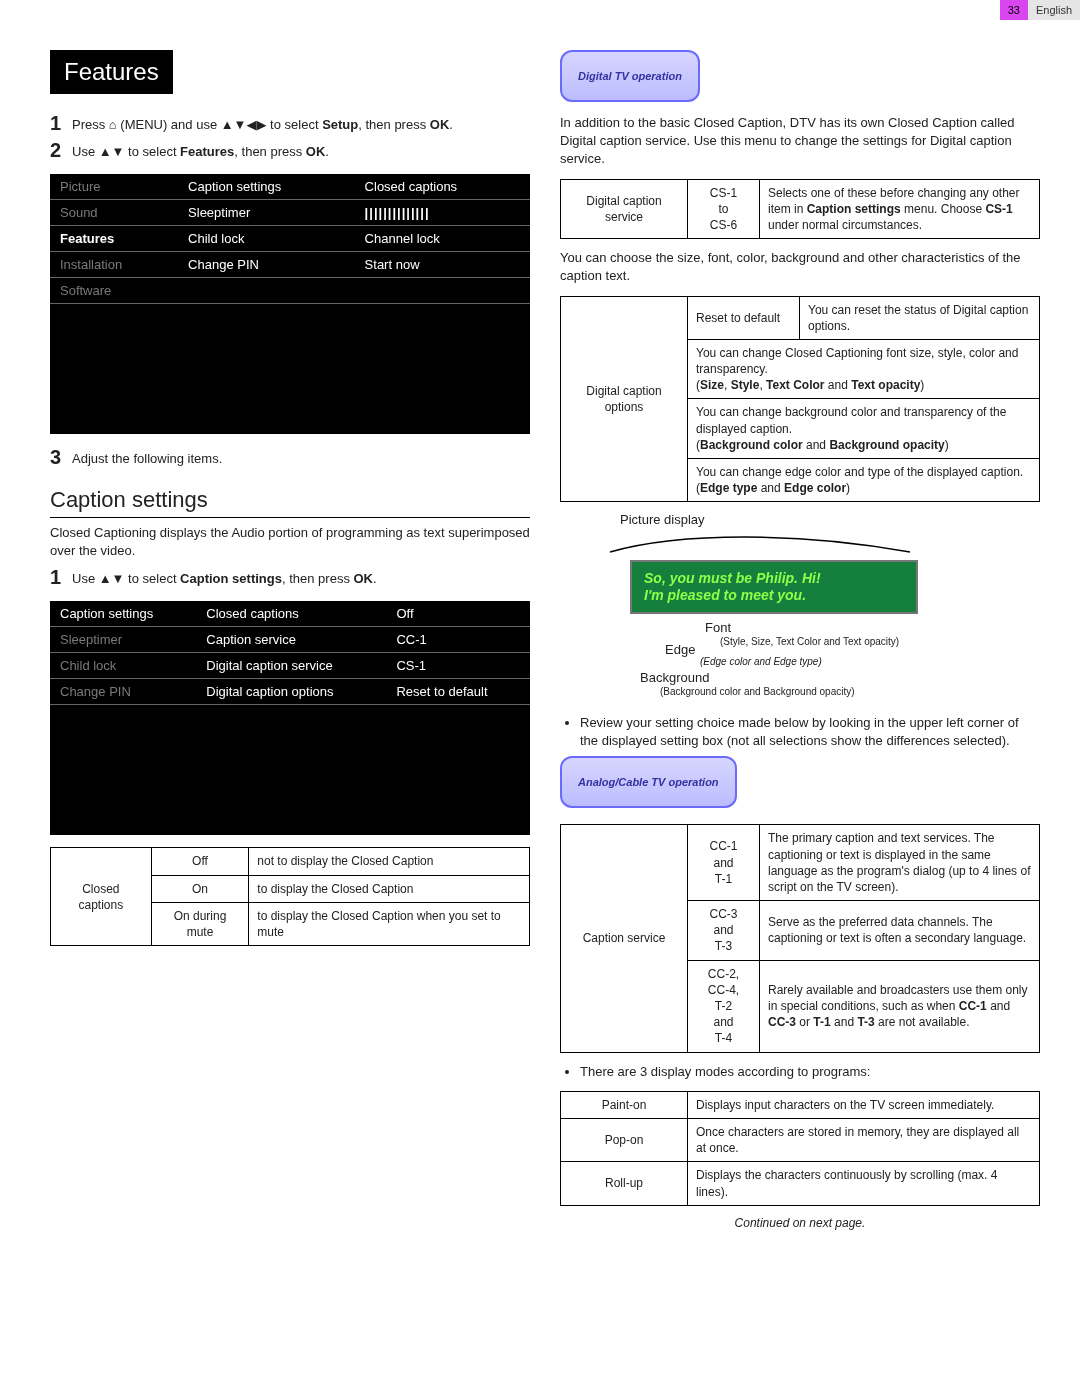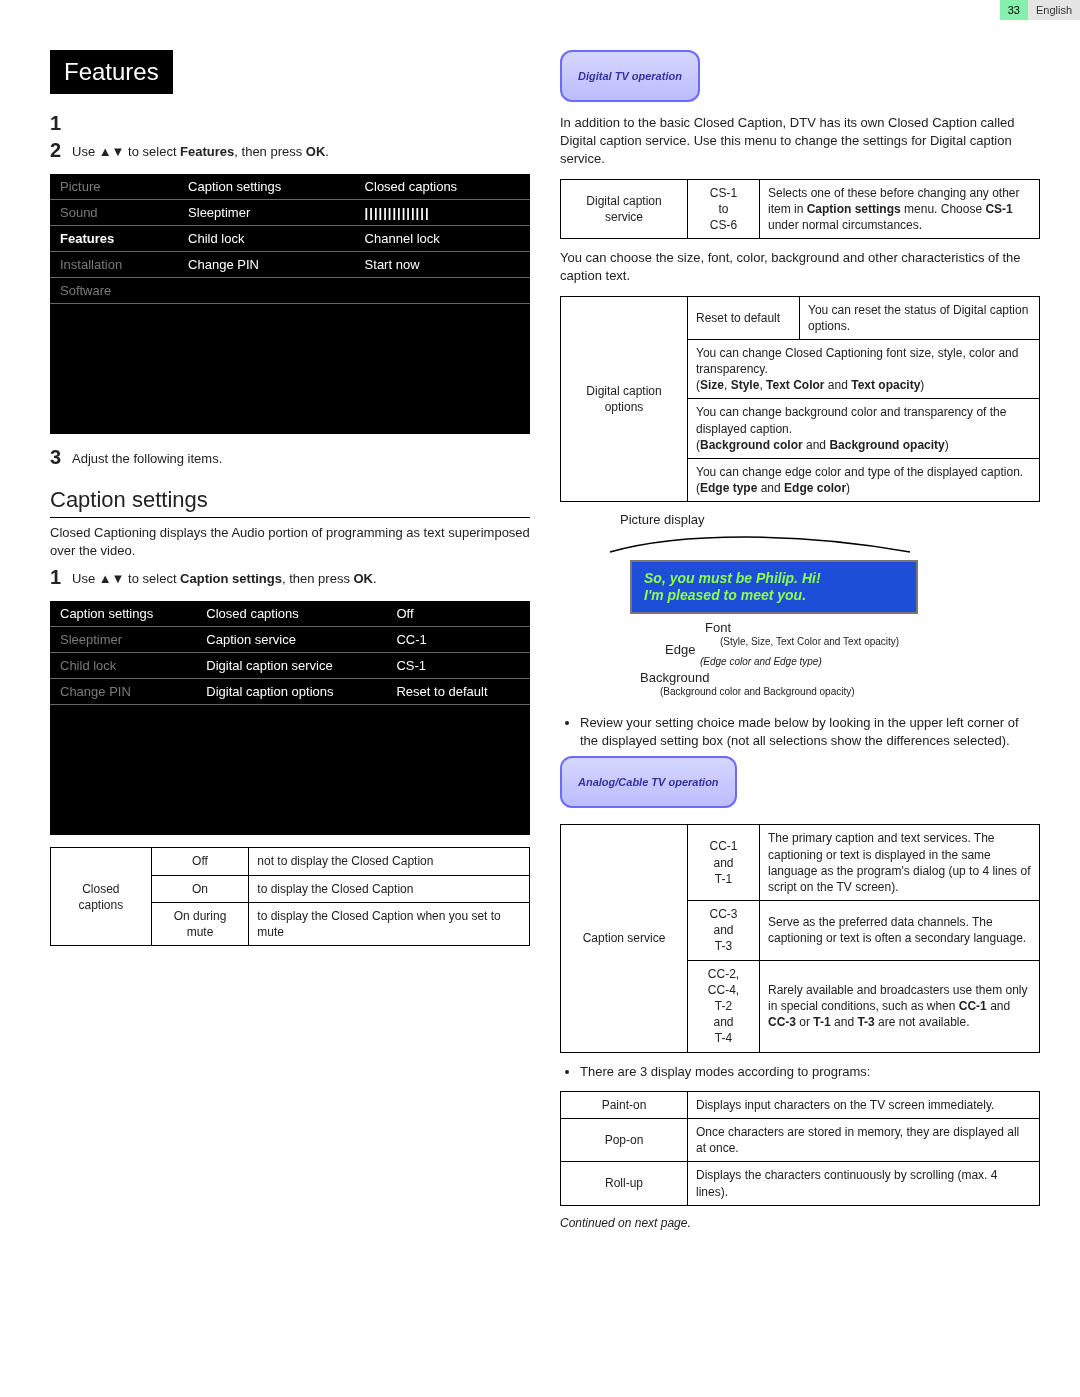--- a/index.html
+++ b/index.html
@@ -20,21 +20,21 @@
   .col {
     flex: 1;
   }
   .page-num-box {
     position: absolute;
     right: 0;
     top: 0;
     display: flex;
   }
   .page-num {
-    background: #86efac;
+    background: #d946ef;
     color: #000;
     padding: 4px 8px;
     font-size: 11px;
   }
   .lang-tab {
     background: #e5e5e5;
     color: #333;
     font-size: 11px;
     padding: 4px 8px;
     display: flex;
@@ -127,21 +127,21 @@
     font-size: 11px;
     padding: 18px 16px;
     font-style: italic;
     margin-bottom: 6px;
   }
 
   .picture-display {
     margin: 10px 0 10px 40px;
   }
   .caption-box {
-    background: #1d4ed8;
+    background: #15803d;
     border: 2px solid #777;
     width: 260px;
     padding: 8px 12px;
     color: #8eff4a;
     font-weight: bold;
     font-style: italic;
     font-size: 14px;
     line-height: 1.2;
     position: relative;
   }
@@ -150,21 +150,21 @@
 
   .connector-wrap {
     position: relative;
     width: 320px;
   }
 
   ul.bullets { margin: 6px 0 6px 20px; padding: 0; }
   ul.bullets li { margin-bottom: 4px; font-size: 13px; line-height: 1.4; }
 
   .continued {
-    text-align: left;
+    text-align: center;
     font-style: italic;
     font-size: 12px;
     margin-top: 10px;
   }
 </style>
 </head>
 <body>
 
 <div class="page-num-box">
   <div class="page-num">33</div>
@@ -172,20 +172,24 @@
 </div>
 
 <div class="page">
 
   <div class="col">
 
     <div class="section-banner">Features</div>
 
     <div class="step-row">
       <div class="step-num">1</div>
+      <div class="step-text">
+        Press <span class="icon-placeholder">⌂</span> (MENU) and use
+        <span>▲▼◀▶</span> to select <b>Setup</b>, then press <b>OK</b>.
+      </div>
     </div>
 
     <div class="step-row">
       <div class="step-num">2</div>
       <div class="step-text">
         Use <span>▲▼</span> to select <b>Features</b>, then press <b>OK</b>.
       </div>
     </div>
 
     <table class="osd-table">

